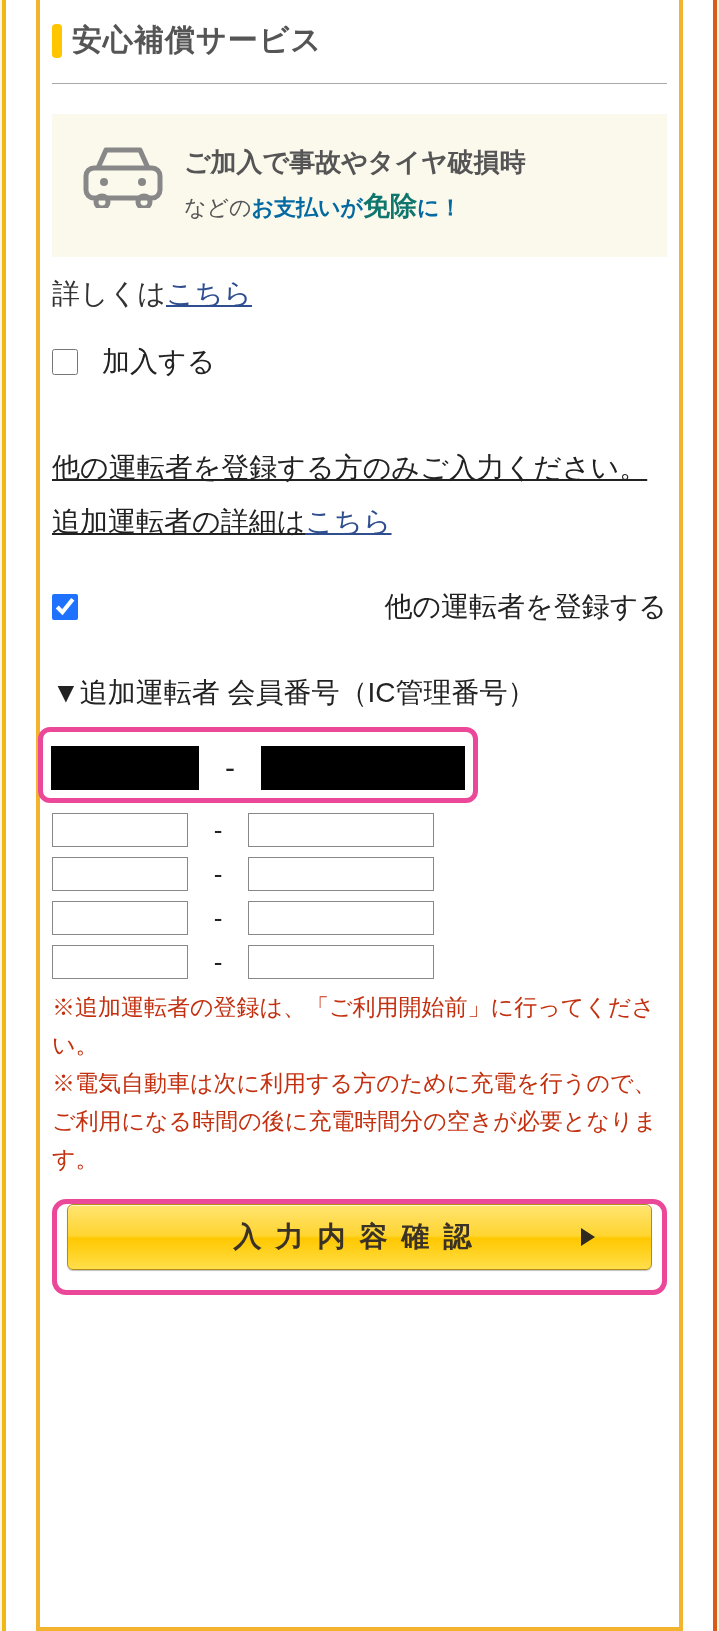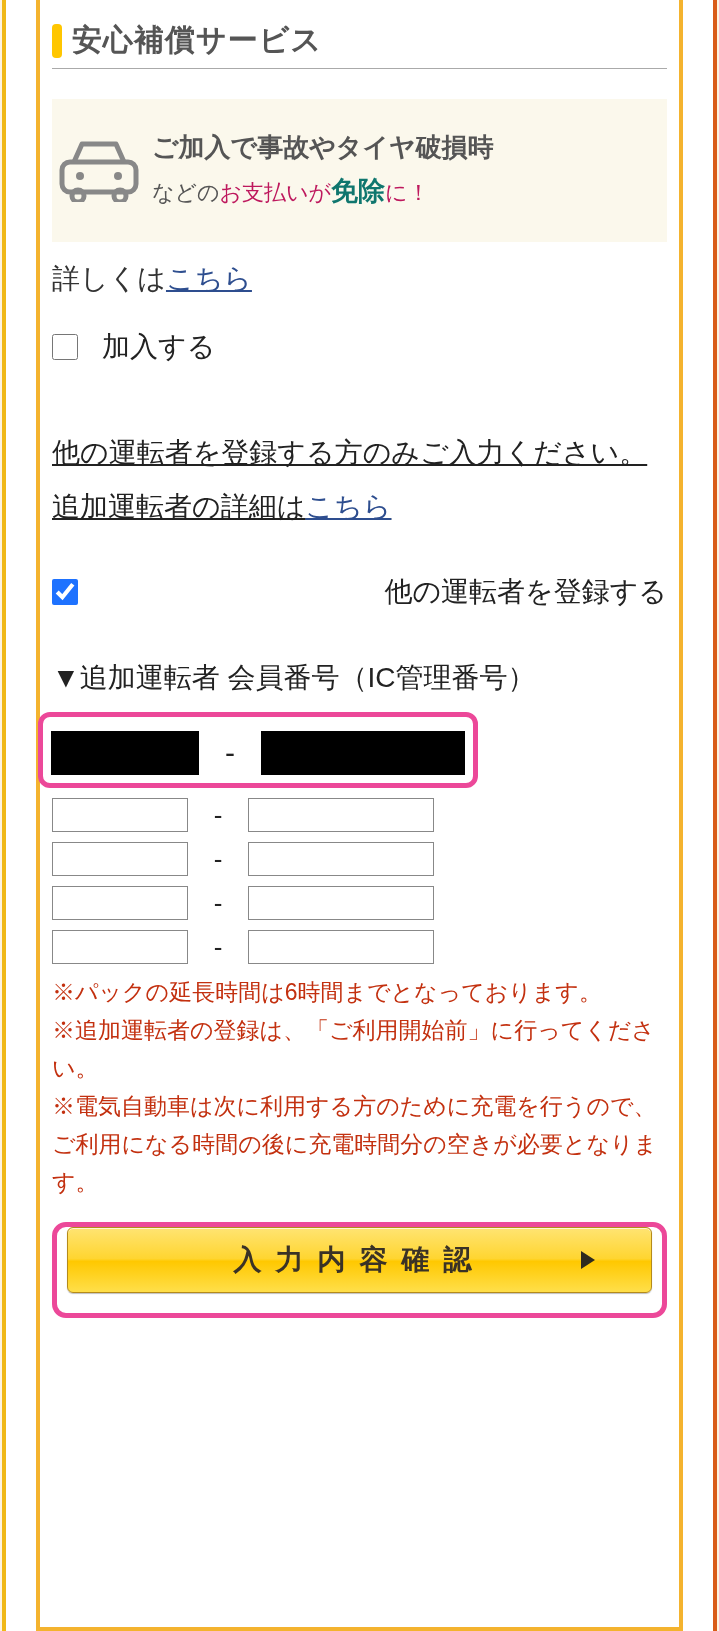--- a/index.html
+++ b/index.html
@@ -22,59 +22,58 @@
     border-right: 4px solid #f4b32e;
     border-bottom: 4px solid #f4b32e;
     padding: 20px 12px 0 12px;
     min-height: 1631px;
   }
 
   .section-heading {
     display: flex;
     align-items: center;
     border-bottom: 1px solid #aaa;
-    padding-bottom: 7px;
+    padding-bottom: 22px;
     margin-bottom: 30px;
     gap: 10px;
   }
   .heading-bar {
     width: 10px;
     height: 34px;
     background: #ffc600;
     border-radius: 4px;
   }
   .section-heading h2 {
     font-size: 30px;
     font-weight: bold;
     color: #555;
     letter-spacing: 1px;
   }
 
   .callout-box {
     background: #fbf8ec;
-    padding: 28px 4px;
-    display: flex;
-    align-items: center;
-    gap: 10px;
+    padding: 28px 28px;
+    display: flex;
+    gap: 18px;
     margin-bottom: 18px;
   }
   .car-icon svg { width: 86px; height: 66px; }
 
   .callout-text .line1 {
     font-size: 26px;
     font-weight: bold;
     color: #555;
     line-height: 1.6;
   }
   .callout-text .line2 {
     font-size: 22px;
     color: #555;
     line-height: 1.7;
   }
-  .callout-text .strong-g { font-weight: normal; color: #be185d; }
+  .callout-text .strong-g { font-weight: bold; color: #0369a1; }
   .callout-text .highlight-orange { color: #0f766e; font-weight: bold; font-size: 27px; }
 
   .detail-link-row {
     font-size: 28px;
     color: #333;
     margin-bottom: 30px;
   }
   a.kochira {
     color: #2e4e8f;
     text-decoration: underline;
@@ -273,21 +272,20 @@
         <input class="pair-field-b" value="" style="">
       </div>
       <div class="input-row">
         <input class="pair-field-a" value="" style="">
         <span class="pair-dash">-</span>
         <input class="pair-field-b" value="" style="">
       </div>
     </div>
 
     <div class="notes">
-      <div>※パックの延長時間は6時間までとなっております。</div>
       <div>※追加運転者の登録は、「ご利用開始前」に行ってください。</div>
       <div>※電気自動車は次に利用する方のために充電を行うので、ご利用になる時間の後に充電時間分の空きが必要となります。</div>
     </div>
 
     <div class="confirm-wrap">
       <div class="confirm-button">
         <span class="label">入力内容確認</span>
         <span class="tri"></span>
       </div>
     </div>

